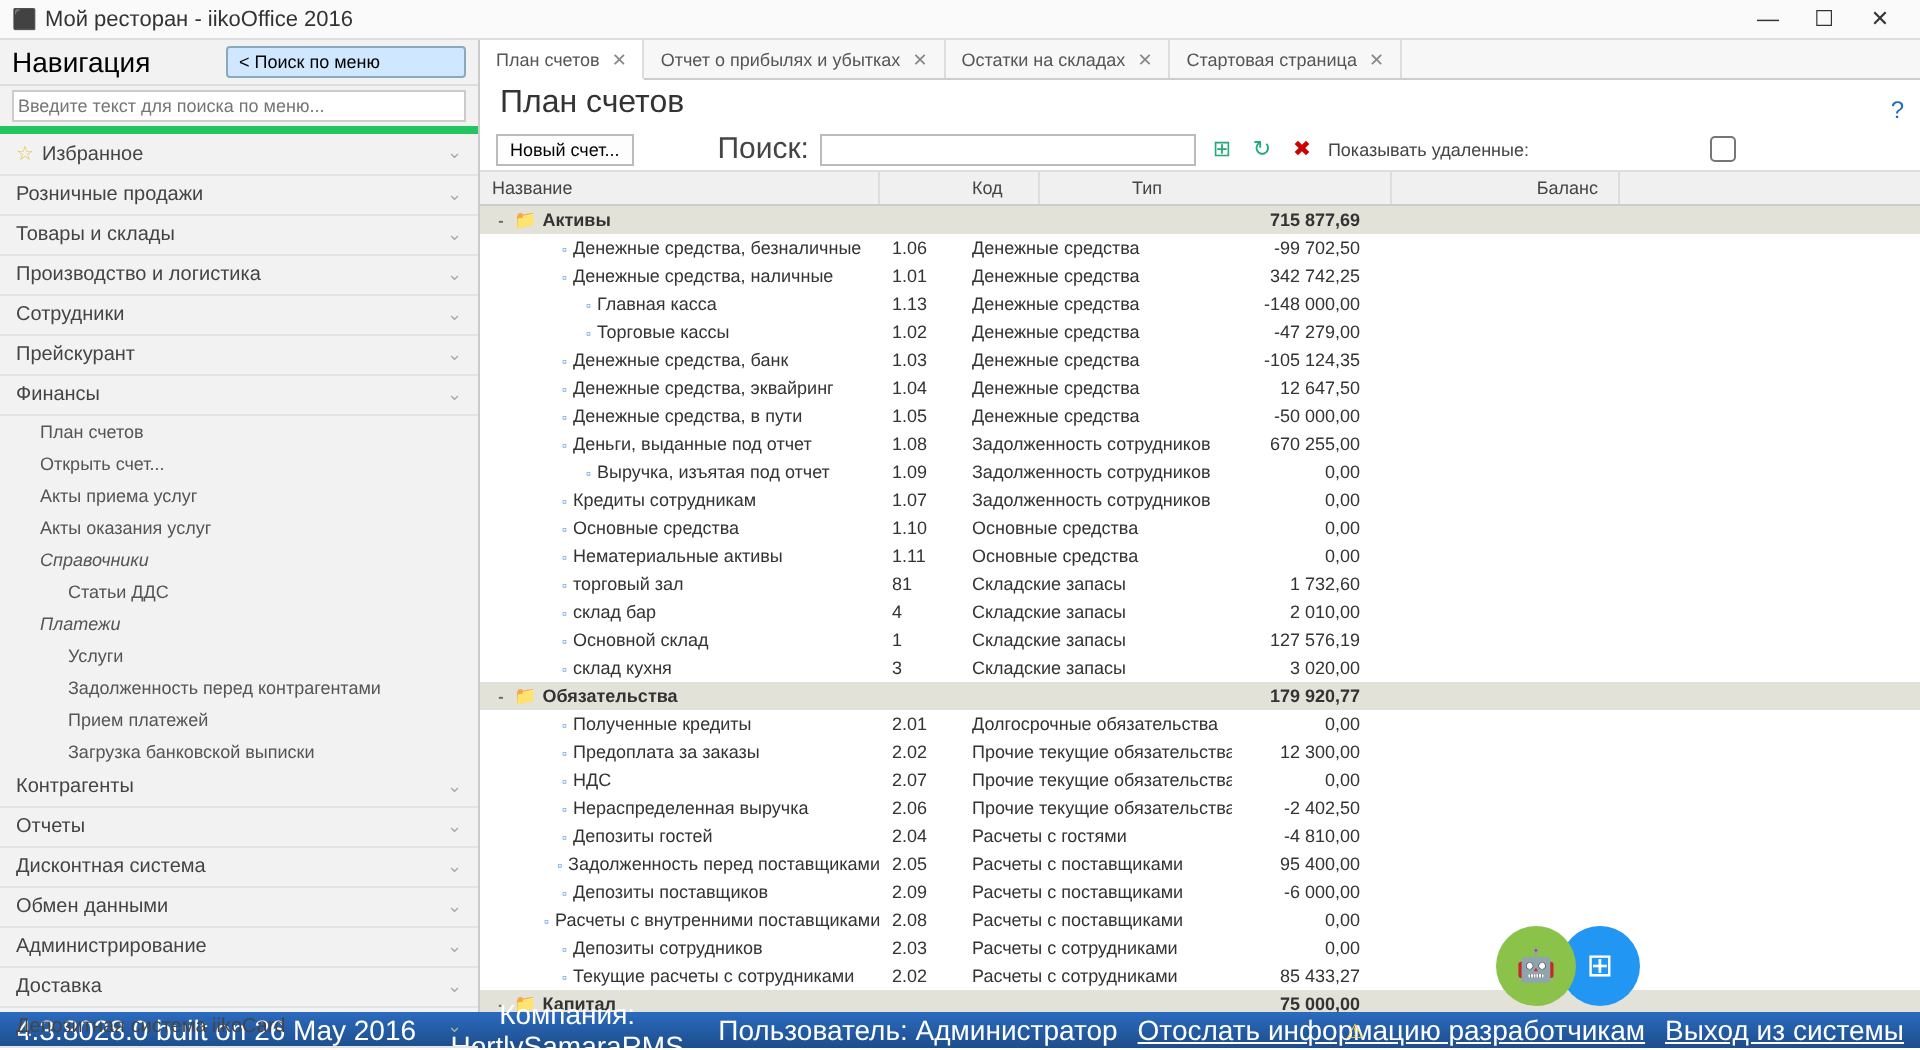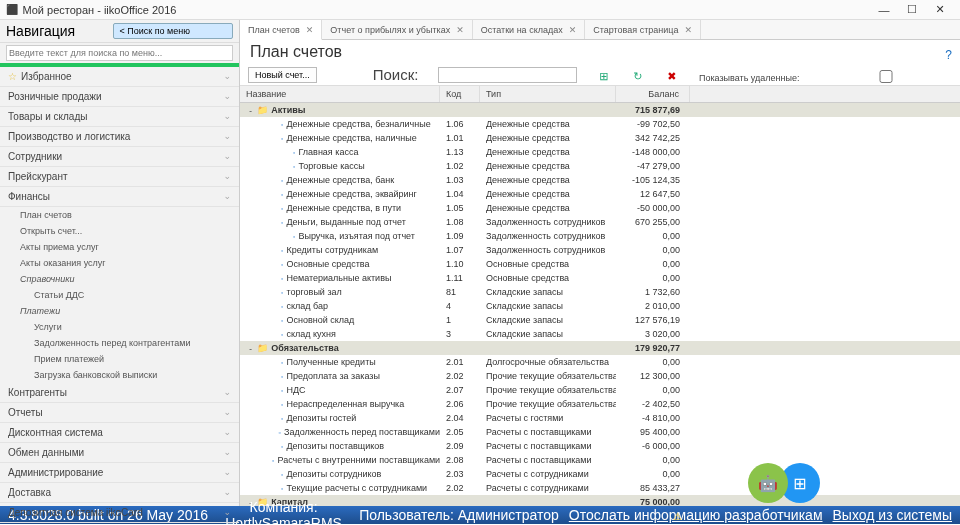--- a/index.html
+++ b/index.html
@@ -20,28 +20,28 @@
 .nav-sub { padding: 3px 8px 3px 20px; font-size: 9px; color: #555; cursor: default; }
 .nav-sub.l2 { padding-left: 34px; }
 .nav-bottom { margin-top: auto; }
 .content { flex: 1; display: flex; flex-direction: column; }
 .tabs { display: flex; border-bottom: 1px solid #ccc; background: #f7f7f7; height: 20px; }
 .tab { padding: 3px 8px; font-size: 9px; color: #555; border-right: 1px solid #ddd; display: flex; align-items: center; gap: 4px; }
 .tab.active { background: #fff; border-bottom: 1px solid #fff; margin-bottom: -1px; }
 .tab .x { color: #888; font-size: 9px; margin-left: 2px; }
 .page-title { font-size: 16px; color: #333; padding: 3px 10px; }
 .help-ic { float: right; color: #1b6ec2; font-size: 12px; margin-top: -16px; margin-right: 8px; }
-.toolbar { display: flex; align-items: flex-end; padding: 2px 8px; border-bottom: 1px solid #ddd; gap: 20px; }
+.toolbar { display: flex; align-items: center; padding: 2px 8px; border-bottom: 1px solid #ddd; gap: 6px; }
 .toolbar .btn { border: 1px solid #bbb; padding: 2px 6px; font-size: 9px; background: #fdfdfd; }
 .toolbar .search-lbl { font-size: 15px; color: #444; margin-left: 36px; }
 .toolbar input { flex: 1; border: 1px solid #bbb; padding: 2px; font-size: 9px; }
 .toolbar .tic { width: 14px; text-align: center; font-size: 11px; }
 .toolbar .tic.del { color: #c00; }
 .toolbar .show-del { font-size: 9px; color: #444; }
-.grid-head { display: flex; background: #f0f0f0; border-bottom: 1px solid #ccc; font-size: 9px; color: #444; }
+.grid-head { display: flex; background: #f0f0f0; border-bottom: 1px solid #ccc; font-size: 9px; color: #444; gap: 40px; }
 .grid-head div { padding: 3px 6px; border-right: 1px solid #ddd; }
 .col-name { width: 200px; } .col-code { width: 40px; text-align: left; } .col-type { width: 136px; } .col-bal { width: 74px; text-align: right; padding-right: 10px !important; }
 .grid-body { overflow-y: auto; flex: 1; }
 .row { display: flex; font-size: 9px; color: #333; height: 14px; align-items: center; }
 .row.group { background: #e2e2d8; font-weight: bold; }
 .row .c-name { width: 200px; padding-left: 6px; white-space: nowrap; overflow: hidden; display: flex; align-items: center; }
 .row .c-name .toggle { width: 9px; display: inline-block; text-align: center; color: #666; font-size: 8px; margin-right: 2px; }
 .row .c-name .ic { margin-right: 3px; font-size: 8px; }
 .row .c-code { width: 40px; padding-left: 6px; }
 .row .c-type { width: 136px; padding-left: 6px; white-space: nowrap; overflow: hidden; }

